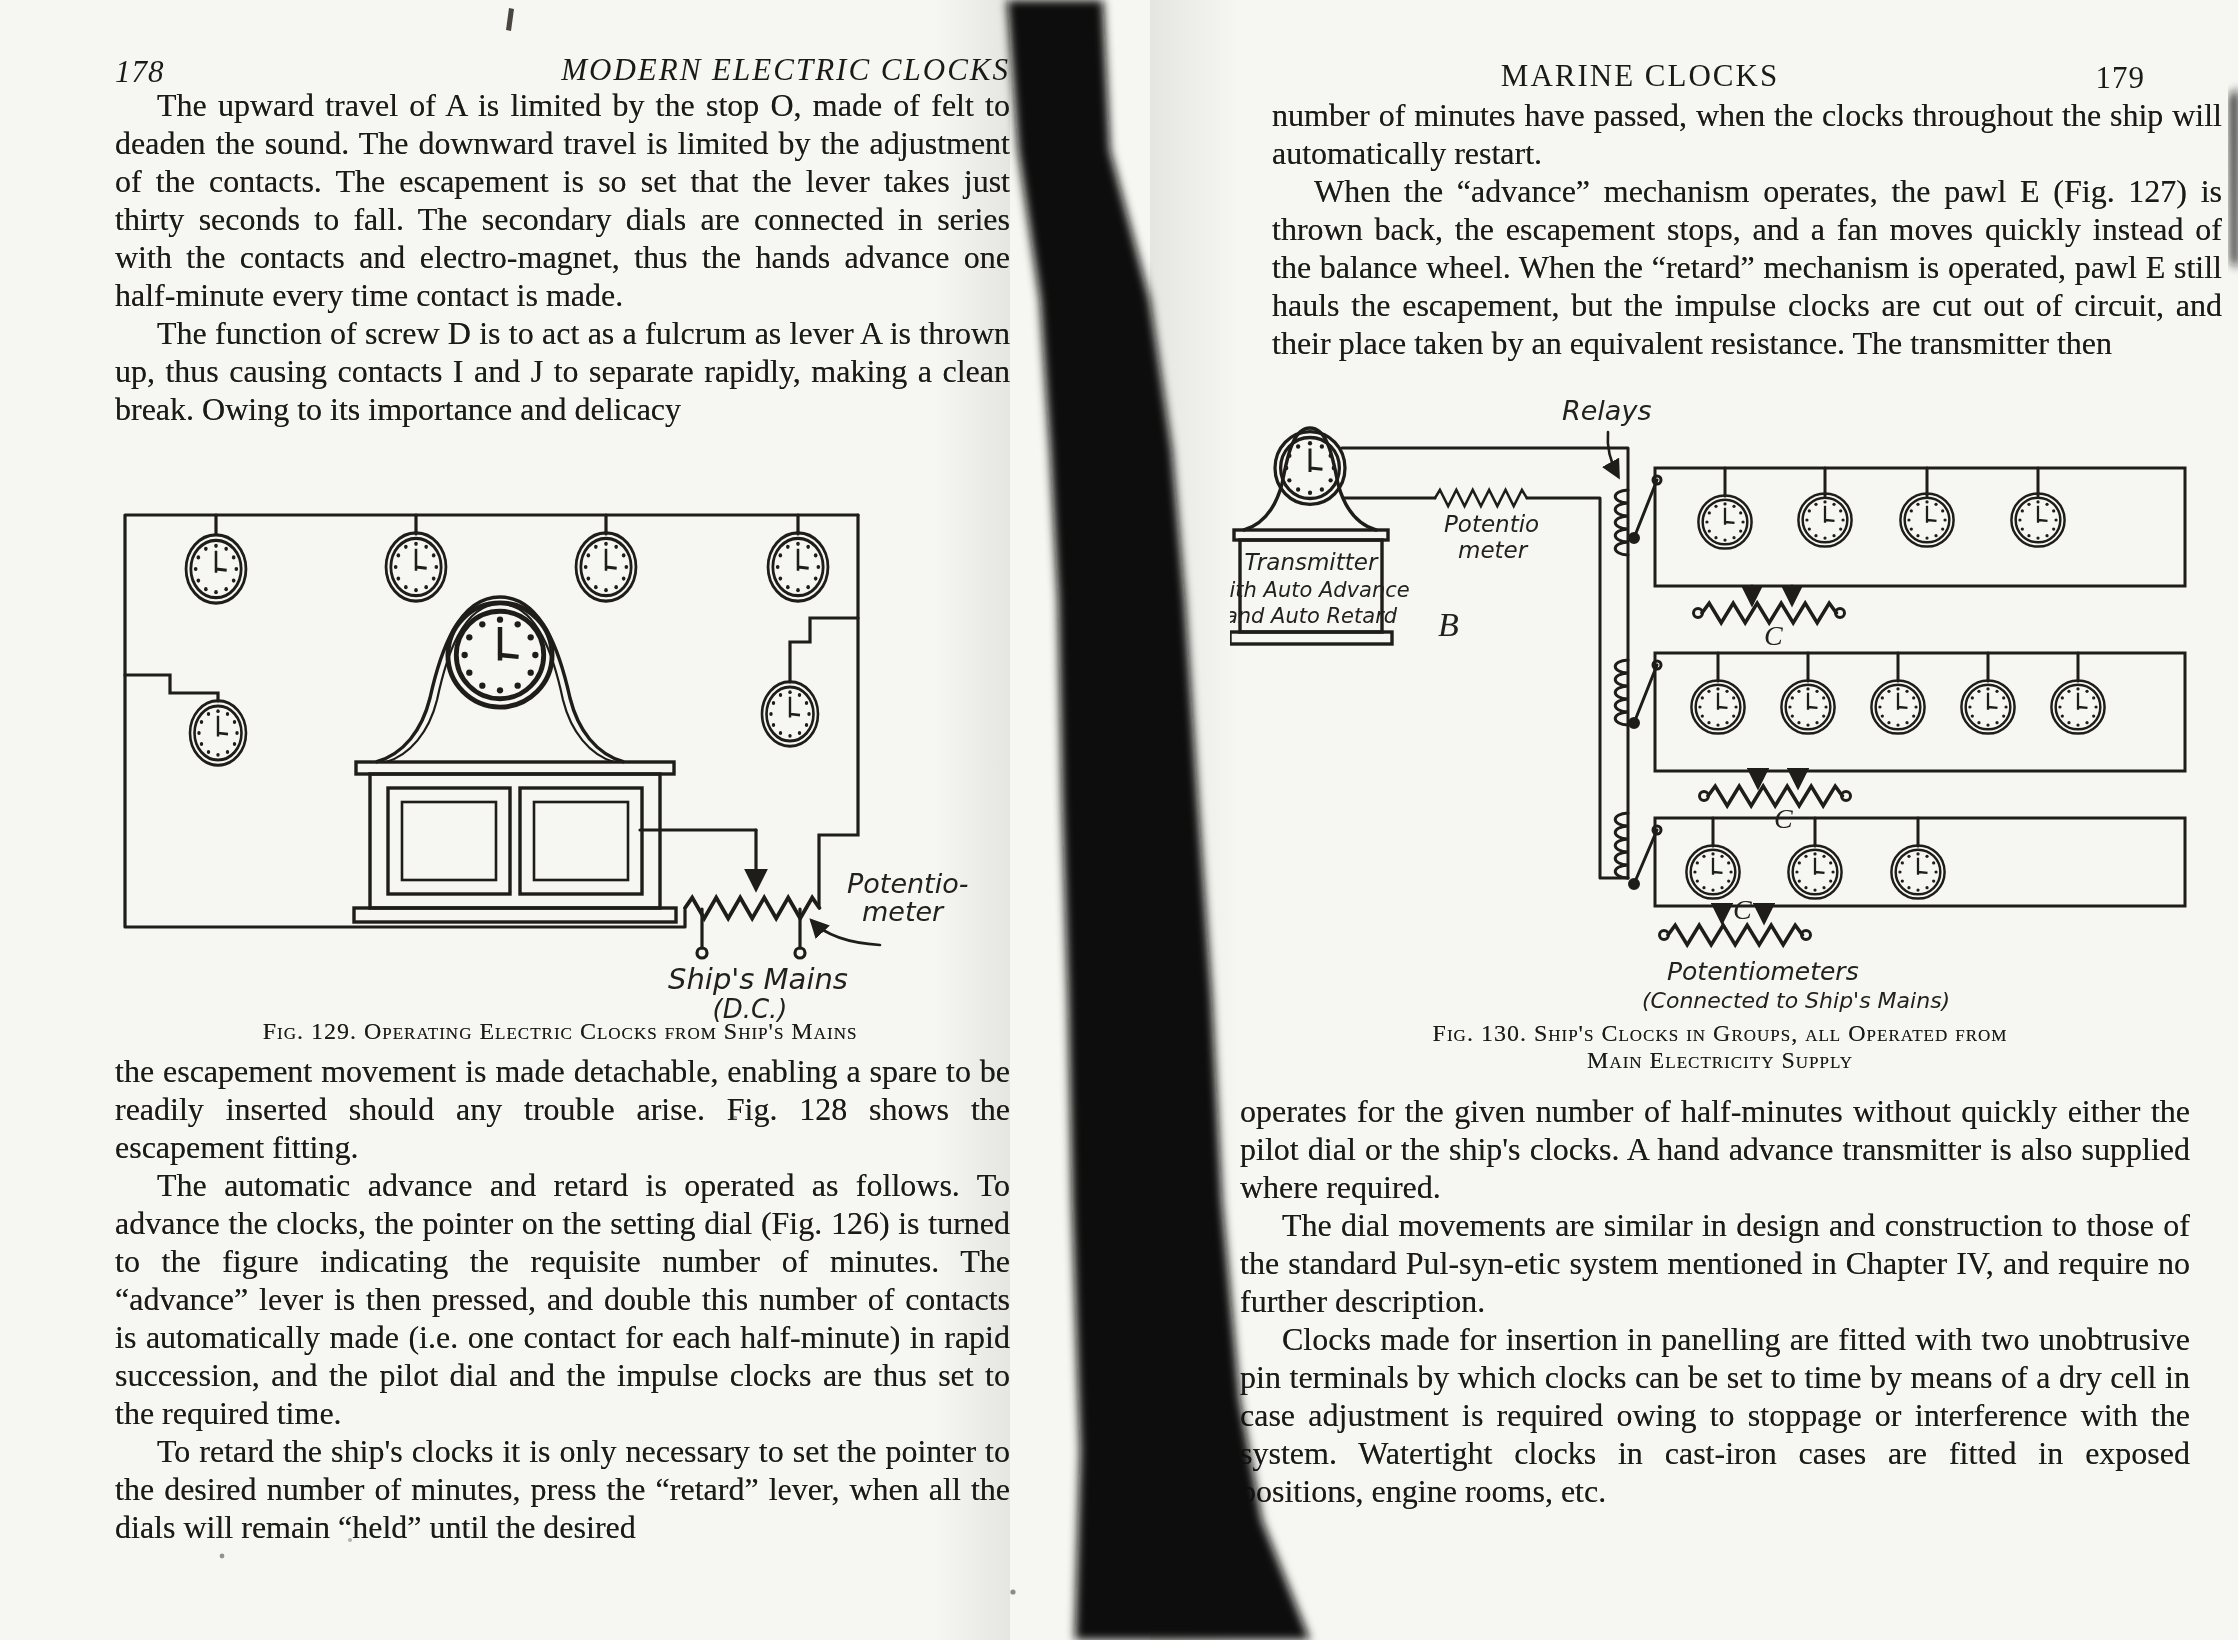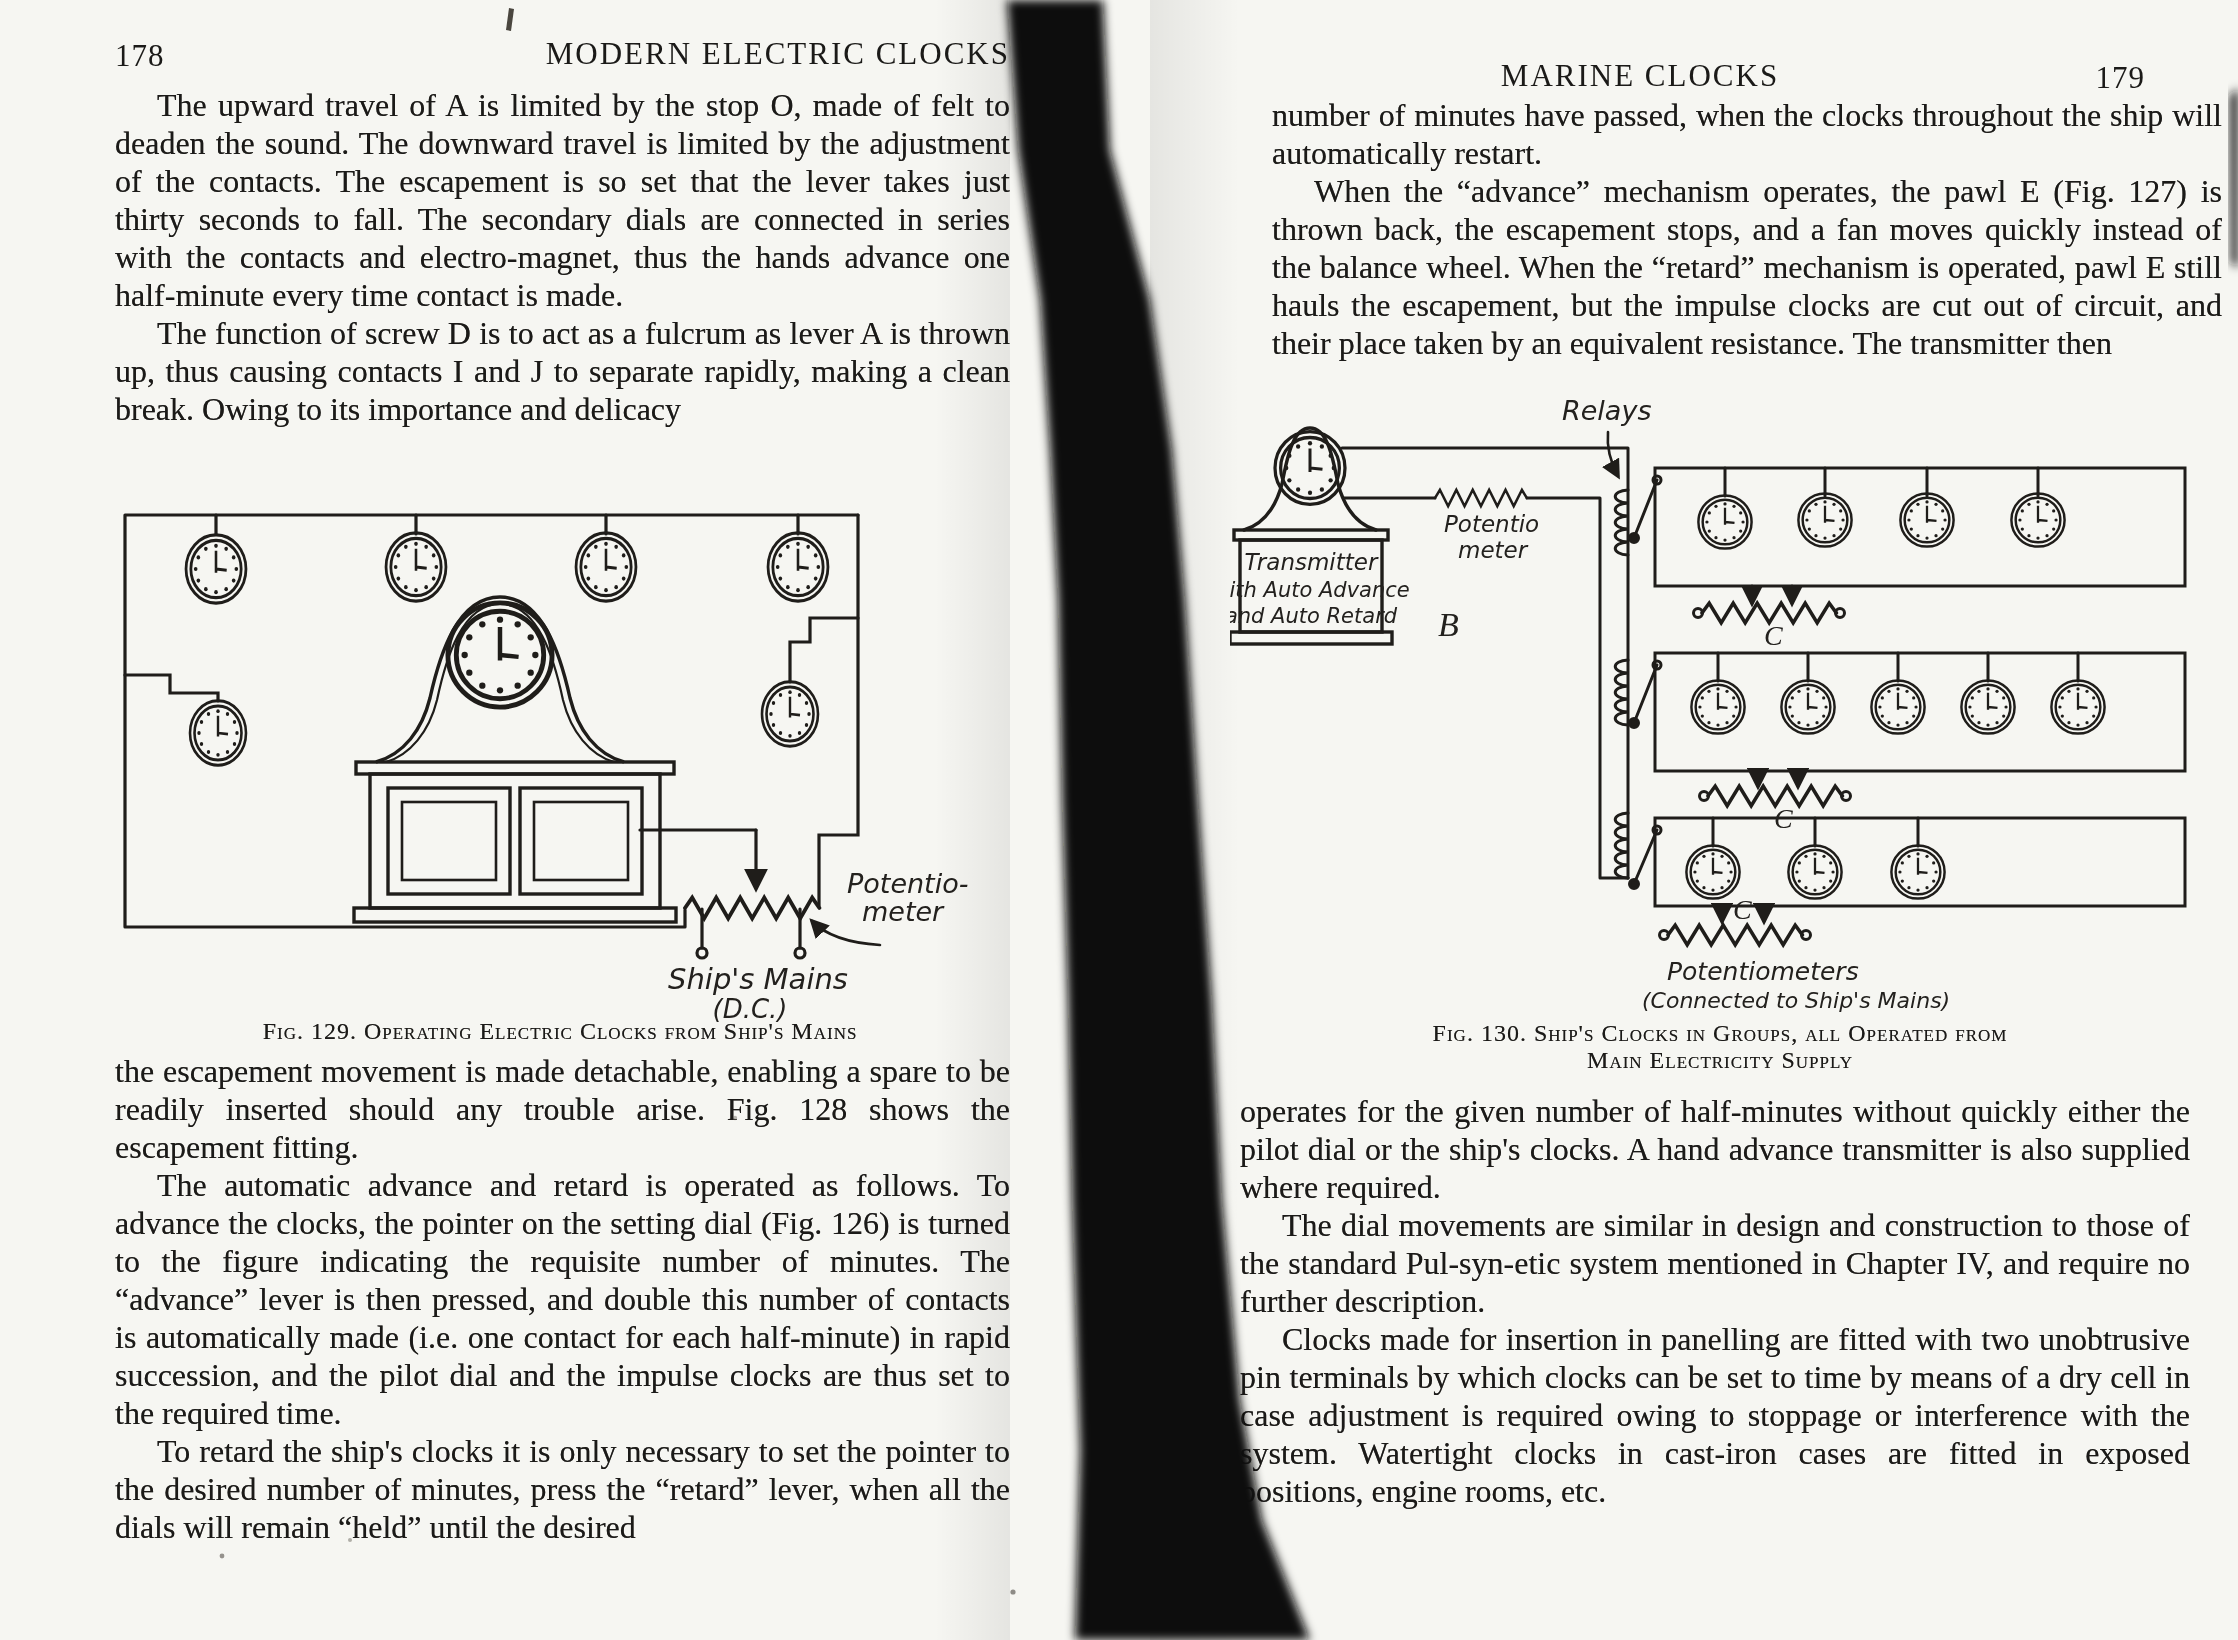--- a/index.html
+++ b/index.html
@@ -18,21 +18,21 @@
   .fig line,.fig path,.fig rect,.fig circle,.fig ellipse{vector-effect:none;}
   .hand-label{font-family:"DejaVu Sans",sans-serif;font-style:italic;fill:#23211e;}
   .serif-label{font-family:"Liberation Serif",serif;font-style:italic;fill:#23211e;}
   .noptr{pointer-events:none;}
 </style>
 </head>
 <body>
 
 <div class="canvas">
 
-  <div class="abs" style="left:115px;top:36px;width:895px;">
+  <div class="abs" style="left:115px;top:52px;width:895px;font-style:italic;">
     <span class="pagenum abs" style="left:0;top:2px;">178</span>
     <div class="runhead" style="text-align:right;">MODERN ELECTRIC CLOCKS</div>
   </div>
 
   <div class="abs body-text" style="left:115px;top:86px;width:895px;">
     <p class="ind">The upward travel of A is limited by the stop O, made of felt to deaden the sound.  The downward travel is limited by the adjustment of the contacts.  The escapement is so set that the lever takes just thirty seconds to fall.  The secondary dials are connected in series with the contacts and electro-magnet, thus the hands advance one half-minute every time contact is made.</p>
     <p class="ind">The function of screw D is to act as a fulcrum as lever A is thrown up, thus causing contacts I and J to separate rapidly, making a clean break.  Owing to its importance and delicacy</p>
   </div>
 
   <svg class="abs fig noptr" style="left:110px;top:490px;" width="900" height="545" viewBox="0 0 900 545">

